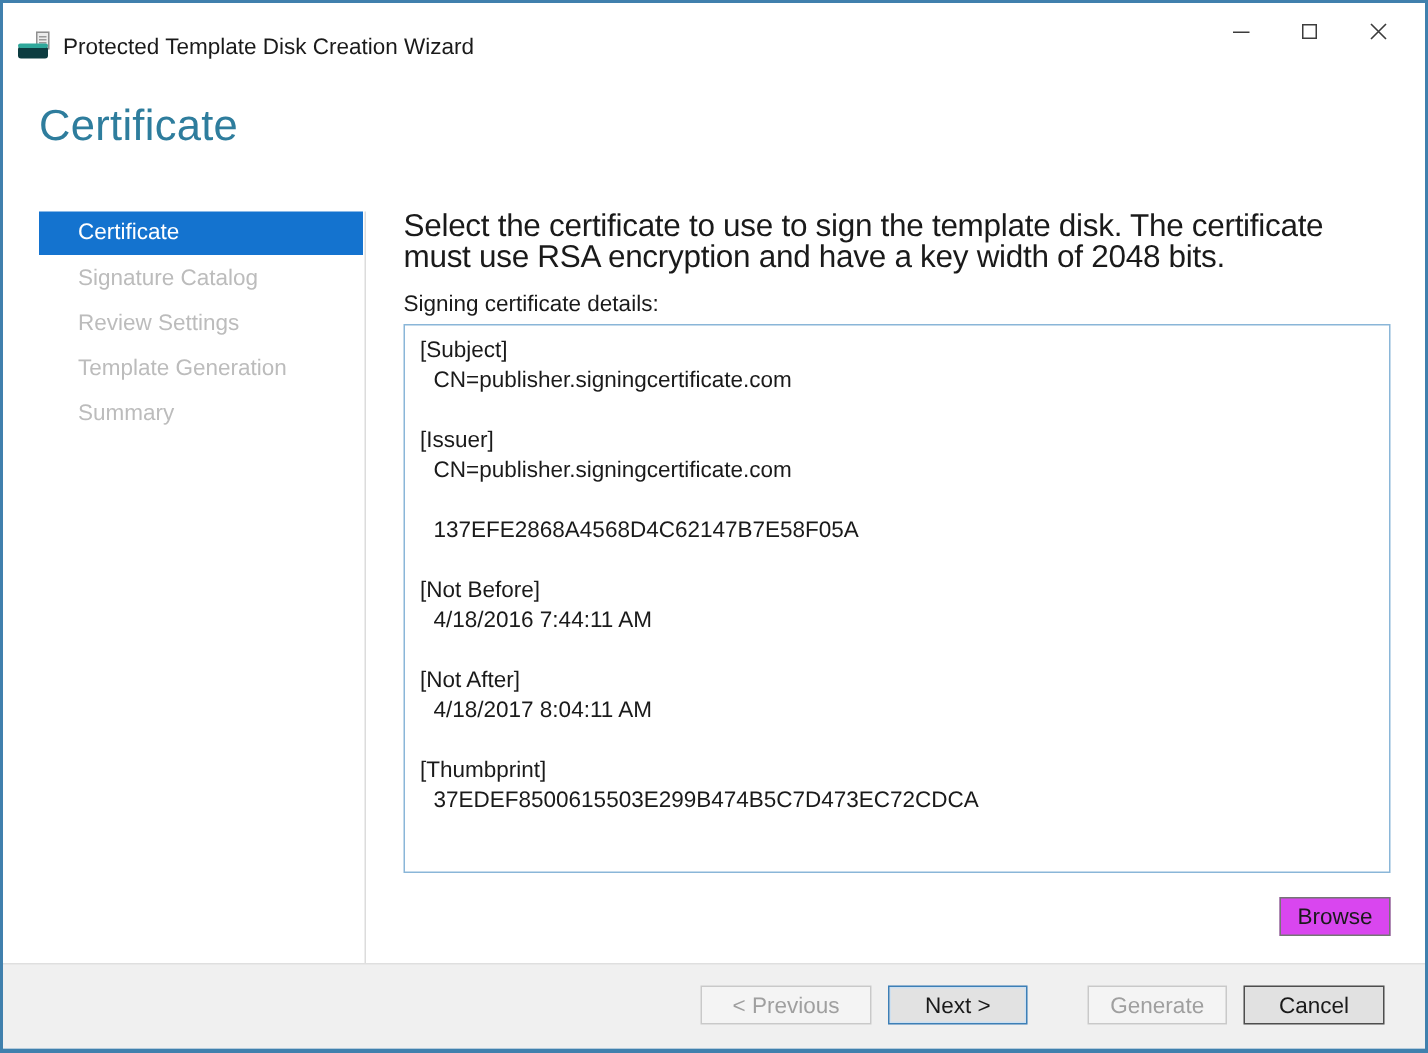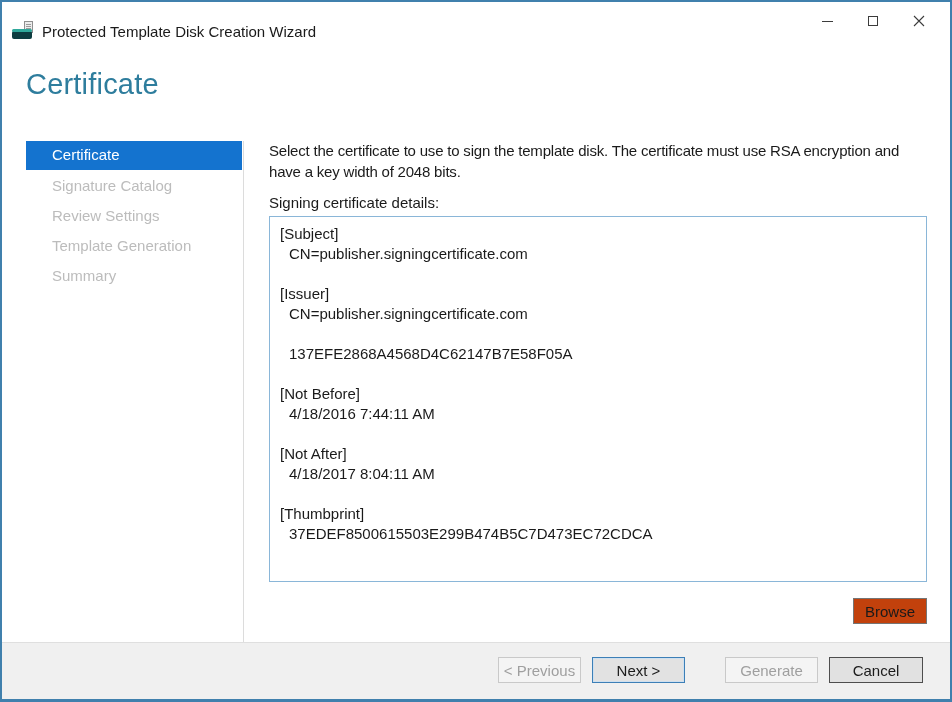--- a/index.html
+++ b/index.html
@@ -57,51 +57,51 @@
     padding-left: 26px; white-space: nowrap;
   }
   .step.selected { background: #1473cf; color: #ffffff; height: 29px; line-height: 28px; margin-bottom: 1px; }
   .step.enabled { color: #1a1a1a; }
   .step.disabled { color: #bcbcbc; }
 
   .vsep { position: absolute; left: 241px; top: 139px; width: 1px; height: 503px; background: #dcdcdc; }
 
   
   .content { position: absolute; left: 267px; top: 138px; width: 658px; }
-  .instruction { font-size: 15px; line-height: 21px; letter-spacing: -0.2px; margin-bottom: 12px; }
+  .instruction { font-size: 21px; line-height: 21px; letter-spacing: -0.2px; margin-bottom: 12px; }
   .details-label { font-size: 15px; margin-bottom: 5px; }
   .cert-box {
     width: 658px; height: 366px;
     border: 1px solid #8ab6d8; background: #ffffff;
     padding: 7px 10px; overflow: hidden;
     font-size: 15px; line-height: 20px;
   }
   .section { margin-bottom: 20px; }
   .sec-label { white-space: nowrap; }
   .sec-value { padding-left: 9px; white-space: nowrap; }
 
   .browse-row { margin-top: 16px; display: flex; justify-content: flex-end; }
 
   
   .btn {
     font-family: "Liberation Sans", "DejaVu Sans", sans-serif;
     font-size: 15px; height: 26px; padding: 0;
     background: #e1e1e1; border: 1px solid #8f8f8f; color: #1a1a1a;
     cursor: default;
   }
-  .btn.browse { width: 74px; background: #c2410c; border-color: #757575; }
+  .btn.browse { width: 74px; background: #d946ef; border-color: #757575; }
 
   
   .footer {
     position: absolute; left: 0; right: 0; bottom: 0; height: 57px;
     background: #f0f0f0; border-top: 1px solid #dfdfdf;
     display: flex; justify-content: flex-end; align-items: flex-start;
     padding: 14px 27px 0 0;
   }
-  .btn.prev { width: 83px; }
+  .btn.prev { width: 114px; }
   .btn.next { width: 93px; margin-left: 11px; background: #e2e2e2; border: 1px solid #3c7fb7; box-shadow: inset 0 0 0 1px #cfe0ef; }
   .btn.generate { width: 93px; margin-left: 40px; }
   .btn.cancel { width: 94px; margin-left: 11px; border-color: #4e4e4e; }
   .btn.is-disabled { background: #f4f4f4; border-color: #c9c9c9; color: #9f9f9f; }
 </style>
 </head>
 <body>
 
 <div class="window">
 

